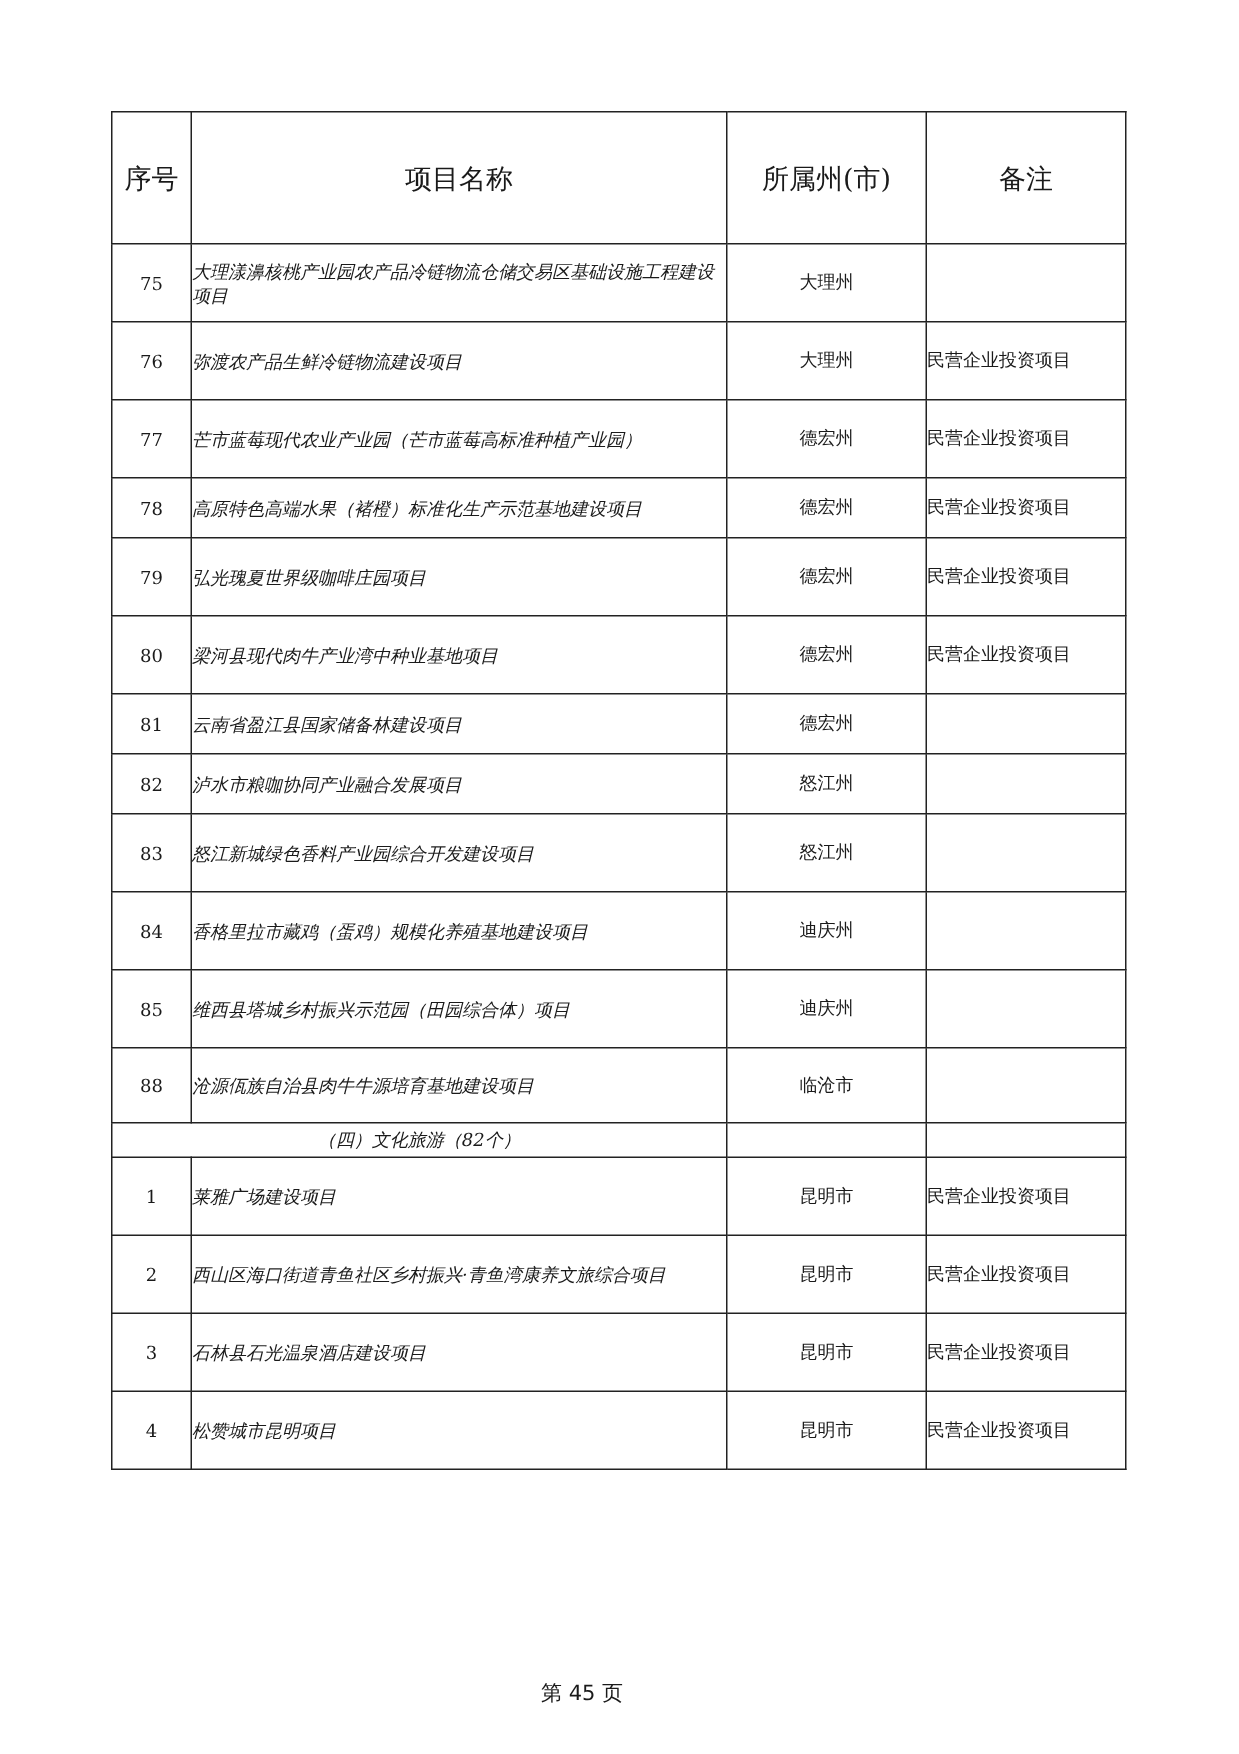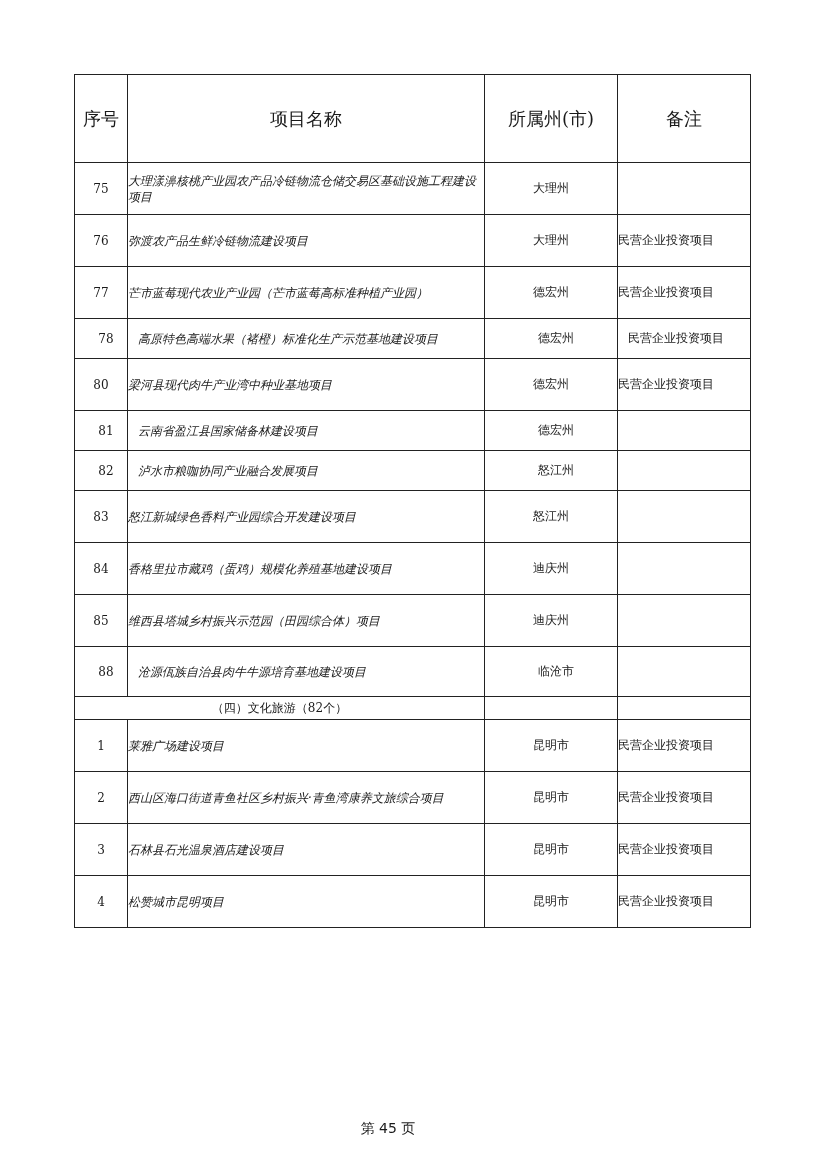--- a/index.html
+++ b/index.html
@@ -7,23 +7,23 @@
   table.doc { position:absolute; left:74px; top:74px; border-collapse:collapse; table-layout:fixed; width:676px; }
   table.doc td, table.doc th { border:1px solid #222; padding:0; font-weight:normal; }
   col.c1 { width:53px; } col.c2 { width:357px; } col.c3 { width:133px; } col.c4 { width:133px; }
   th { font-size:18px; height:87px; text-align:center; vertical-align:middle;margin-top:20px; }
   td { font-size:12px; vertical-align:middle; }
   td.num { text-align:center; }
   td.name { text-align:left; padding-left:3px; padding-right:2px; line-height:16px;font-style:italic; }
   td.city { text-align:center; }
   td.note { }
   tr.h52 td { height:51px; }
-  tr.h40 td { height:39px;padding-left:10px; }
-  tr.h50 td { height:49px;padding-left:10px; }
-  tr.sec td { height:22px; }
+  tr.h40 td { height:39px; }
+  tr.h50 td { height:49px; }
+  tr.sec td { height:22px;font-style:italic; }
   td.sec-label { text-align:center; padding-right:0; }
   .footer { position:absolute; top:1120px; left:0; width:776px; text-align:center; font-size:14px; font-family:"DejaVu Sans","Liberation Sans",sans-serif; }
 </style>
 </head>
 <body>
 
 <table class="doc">
   <colgroup>
       <col class="c1">
       <col class="c2">
@@ -53,20 +53,26 @@
     </tr>
     <tr class="h52">
       <td class="num">77</td>
       <td class="name">芒市蓝莓现代农业产业园（芒市蓝莓高标准种植产业园）</td>
       <td class="city">德宏州</td>
       <td class="note">民营企业投资项目</td>
     </tr>
     <tr class="h40">
       <td class="num">78</td>
       <td class="name">高原特色高端水果（褚橙）标准化生产示范基地建设项目</td>
+      <td class="city">德宏州</td>
+      <td class="note">民营企业投资项目</td>
+    </tr>
+    <tr class="h52">
+      <td class="num">79</td>
+      <td class="name">弘光瑰夏世界级咖啡庄园项目</td>
       <td class="city">德宏州</td>
       <td class="note">民营企业投资项目</td>
     </tr>
     <tr class="h52">
       <td class="num">80</td>
       <td class="name">梁河县现代肉牛产业湾中种业基地项目</td>
       <td class="city">德宏州</td>
       <td class="note">民营企业投资项目</td>
     </tr>
     <tr class="h40">

